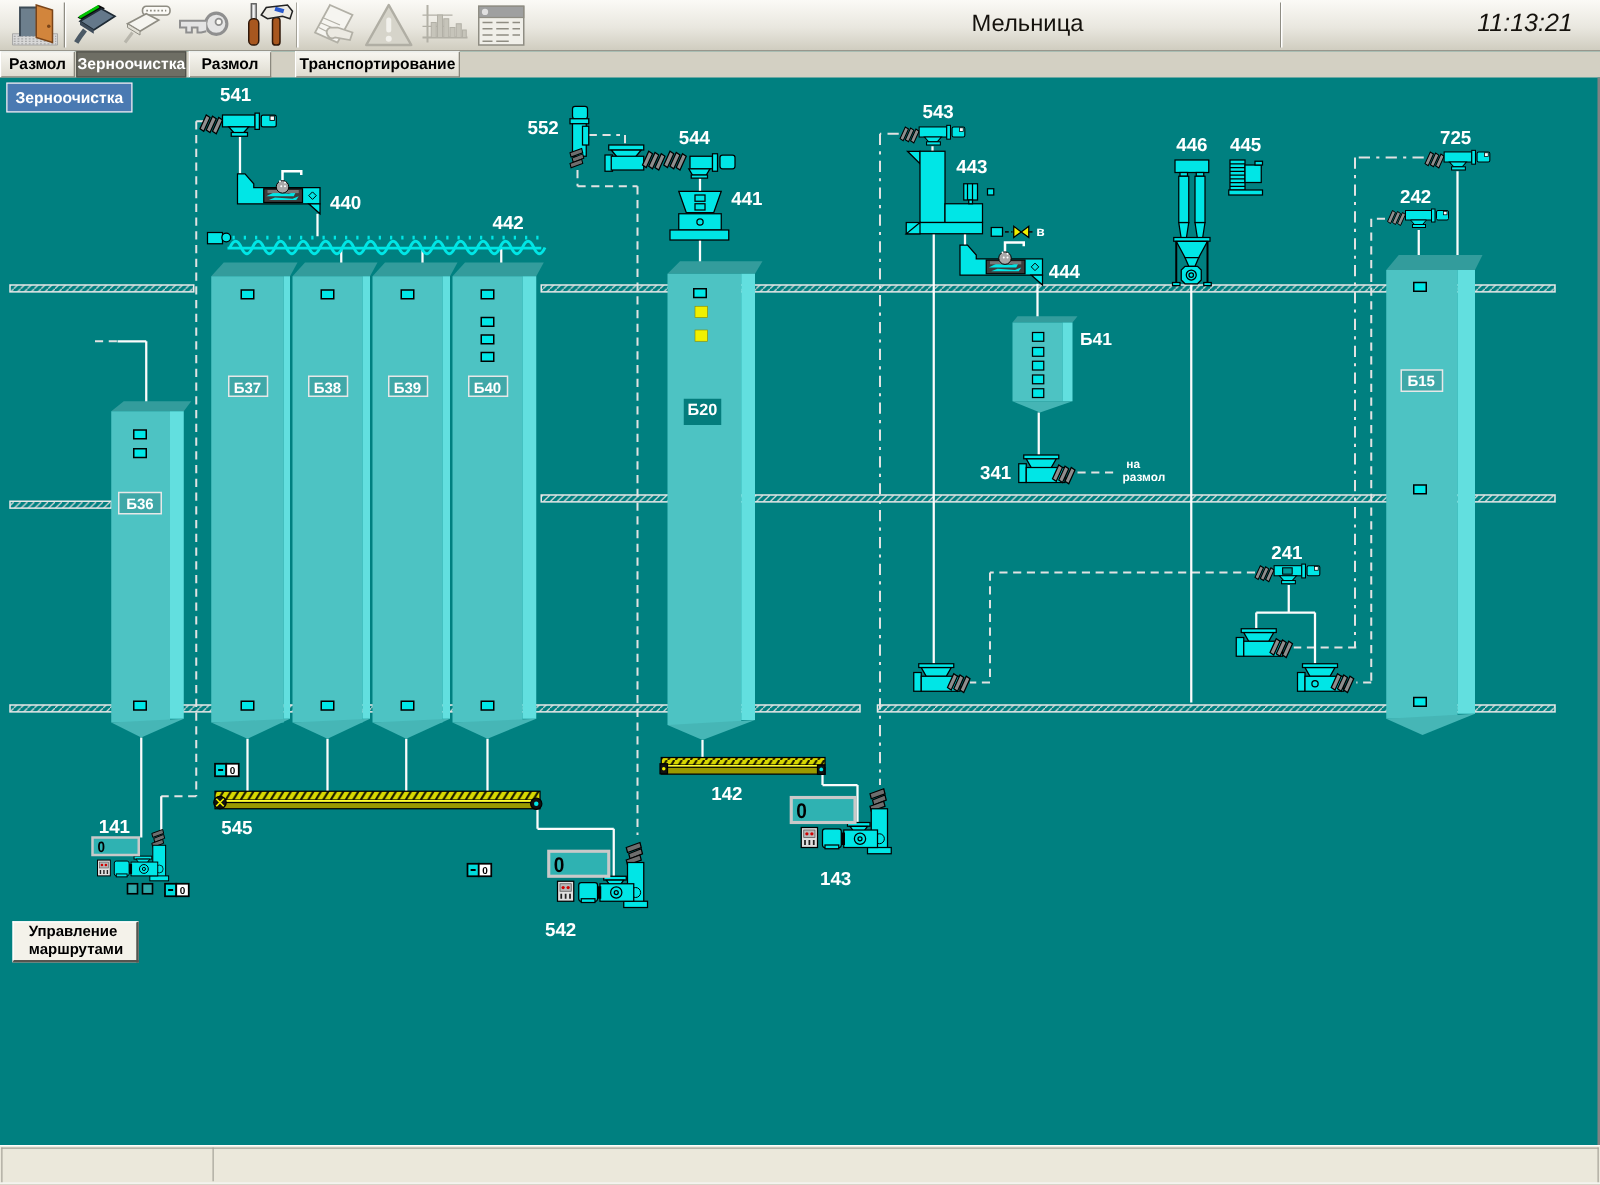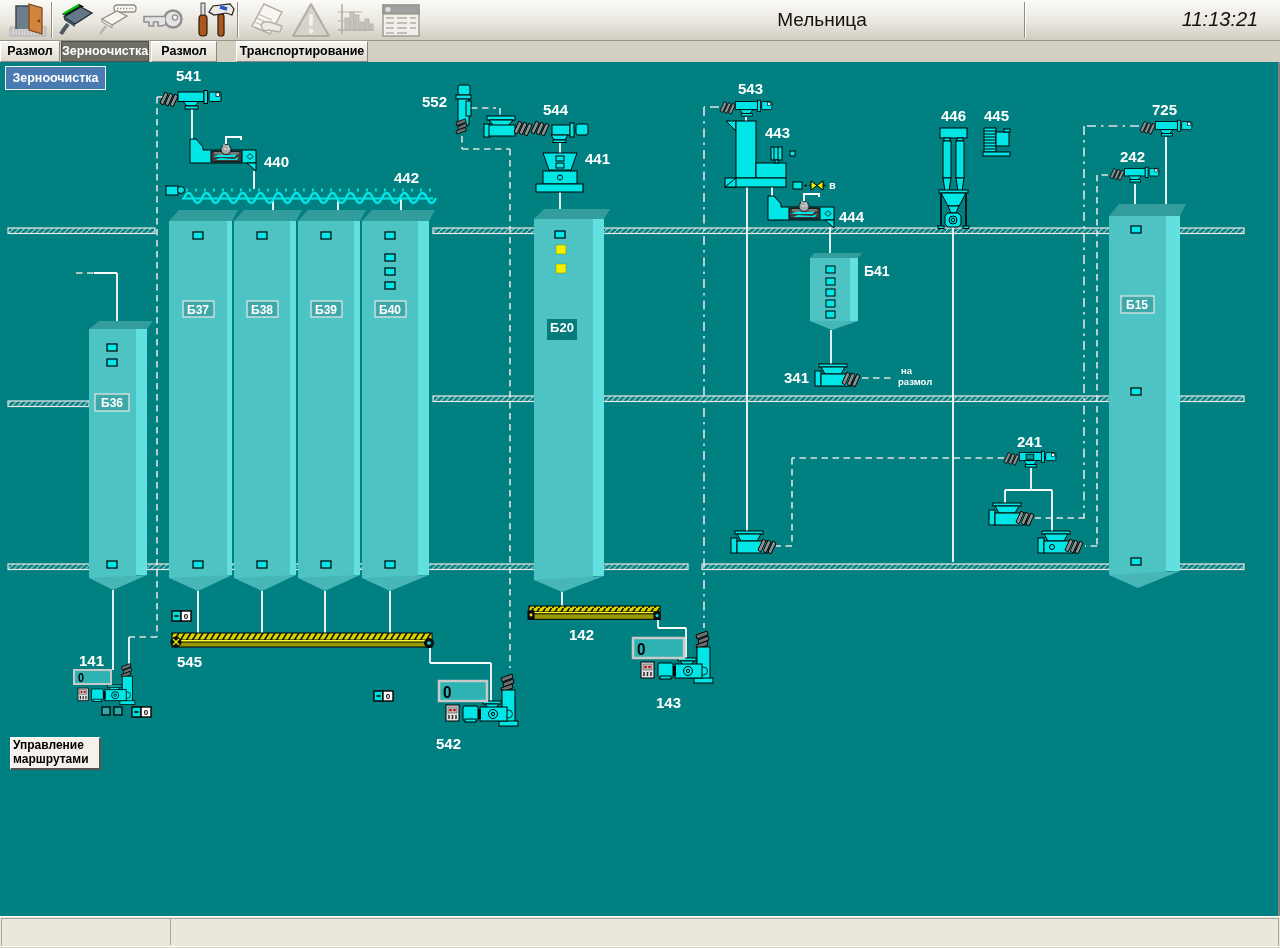--- a/index.html
+++ b/index.html
@@ -6,21 +6,21 @@
 #toolbar{position:absolute;left:0;top:0;width:1280px;height:40px;background:linear-gradient(#fbfaf6,#e9e7df 55%,#d0cdc0);border-bottom:1px solid #98968c}
 .vsep{position:absolute;top:2px;height:36px;width:2px;background:linear-gradient(90deg,#8f8d83 50%,#ffffff 50%)}
 #title{position:absolute;left:640px;top:9px;width:364px;text-align:center;font-size:19px;color:#15120d}
 #clock{position:absolute;left:1158px;top:8px;width:124px;text-align:center;font-style:italic;font-size:20px;color:#15120d}
 #tabs{position:absolute;left:0;top:41px;width:1280px;height:21px;background:#d3d0c3}
 .tab{position:absolute;top:0;height:19px;background:linear-gradient(#f7f6f0,#dedbd0);border:1px solid #8a887e;border-top-color:#ffffff;border-left-color:#ffffff;color:#000;font-weight:bold;font-size:12.5px;text-align:center;line-height:19px}
 .tabsel{background:#6e6e64;color:#fff;border-color:#50504a}
 #scene{position:absolute;left:0;top:62px}
 #rstrip{position:absolute;left:1278px;top:62px;width:2px;height:854px;background:#828282}
 #zbtn{position:absolute;left:5px;top:66px;width:99px;height:22px;background:#4a7ab2;border:1px solid #f0f0f0;color:#fff;font-weight:bold;font-size:12.5px;text-align:center;line-height:22px}
-#ubtn{position:absolute;left:10px;top:737px;width:86px;height:30px;background:#f4f2ea;border-right:2px solid #55554f;border-bottom:2px solid #55554f;border-top:1px solid #fff;border-left:1px solid #fff;color:#000;font-weight:bold;font-size:12px;line-height:14px;padding-left:2px}
+#ubtn{position:absolute;left:10px;top:737px;width:86px;height:30px;background:#f4f2ea;border-right:2px solid #55554f;border-bottom:2px solid #55554f;border-top:1px solid #fff;border-left:1px solid #fff;color:#000;font-weight:bold;font-size:12px;line-height:14px;padding-left:12px}
 #status{position:absolute;left:0;top:916px;width:1280px;height:32px;background:#ebe8db;border-top:1px solid #fdfdfb}
 #status .inner{position:absolute;left:1px;top:1px;width:1276px;height:27px;border:1px solid #a7a49a;border-bottom-color:#fdfdfb}
 #status .div1{position:absolute;left:170px;top:1px;width:1px;height:27px;background:#a7a49a}
 #status .bot{position:absolute;left:0;top:29px;width:1280px;height:3px;background:#d8d5c8;border-top:1px solid #fdfdfb}
 </style></head>
 <body>
 <div id="toolbar">
 <svg width="1280" height="40" style="position:absolute;left:0;top:0">
 
 <g transform="translate(8,3)">

